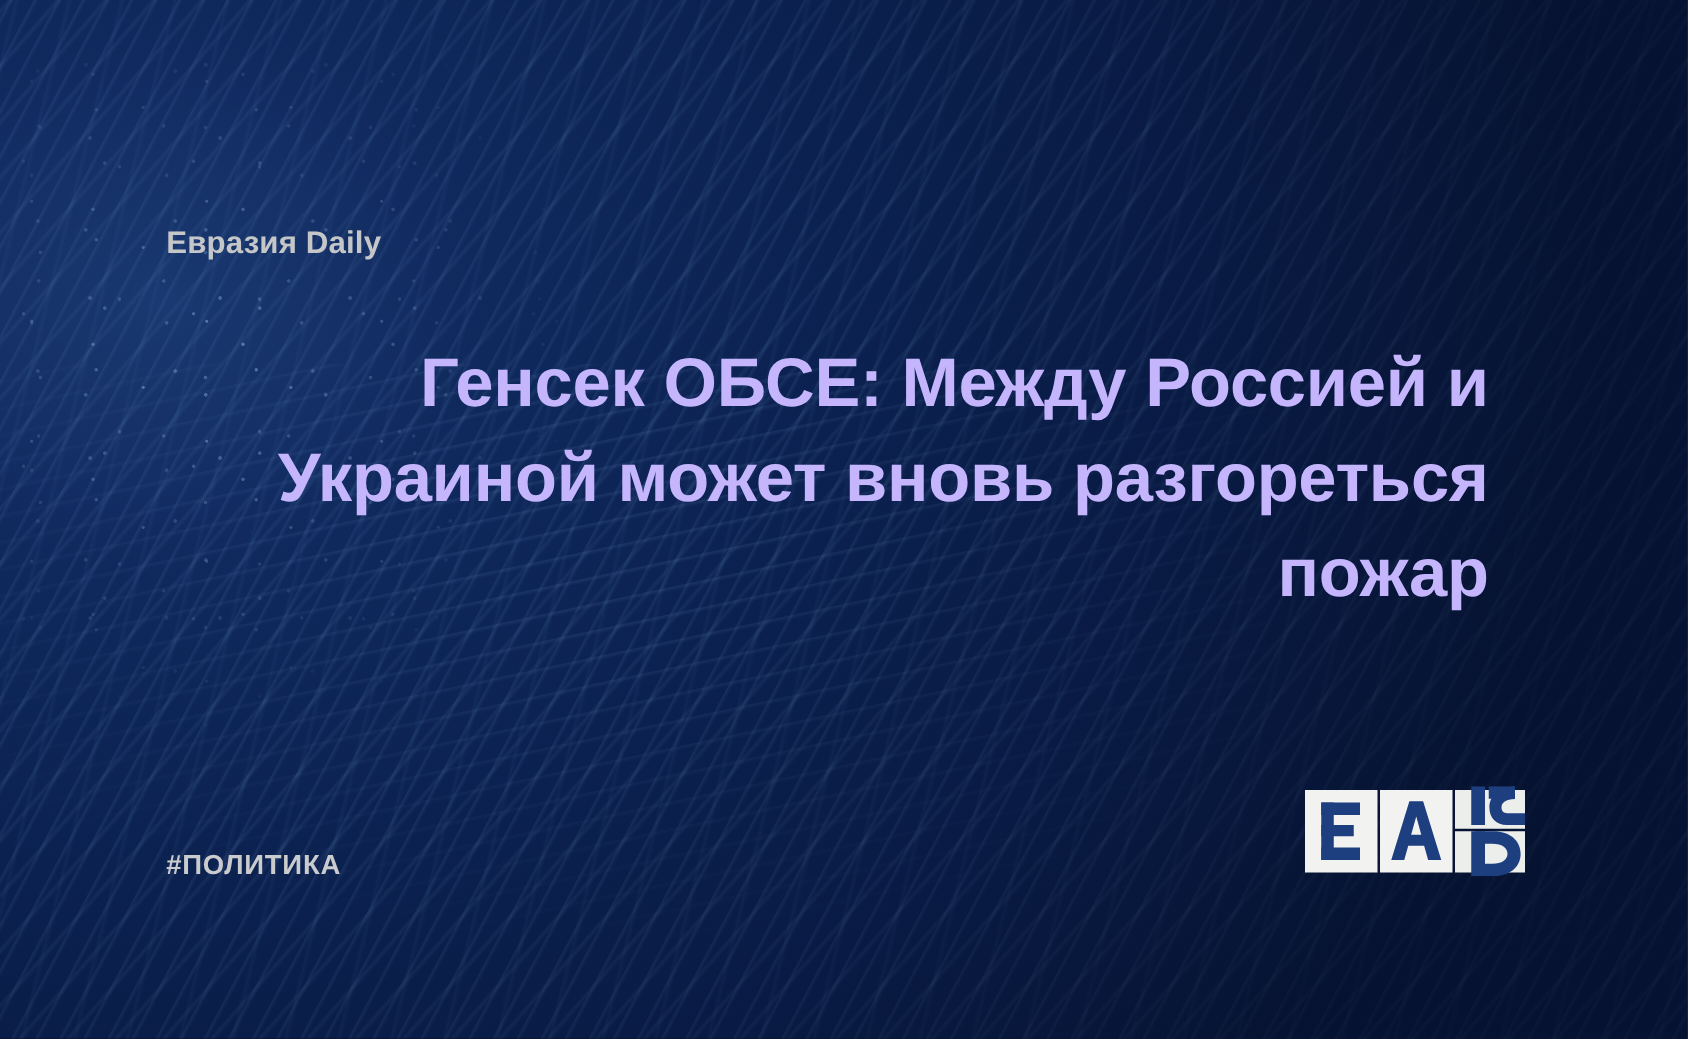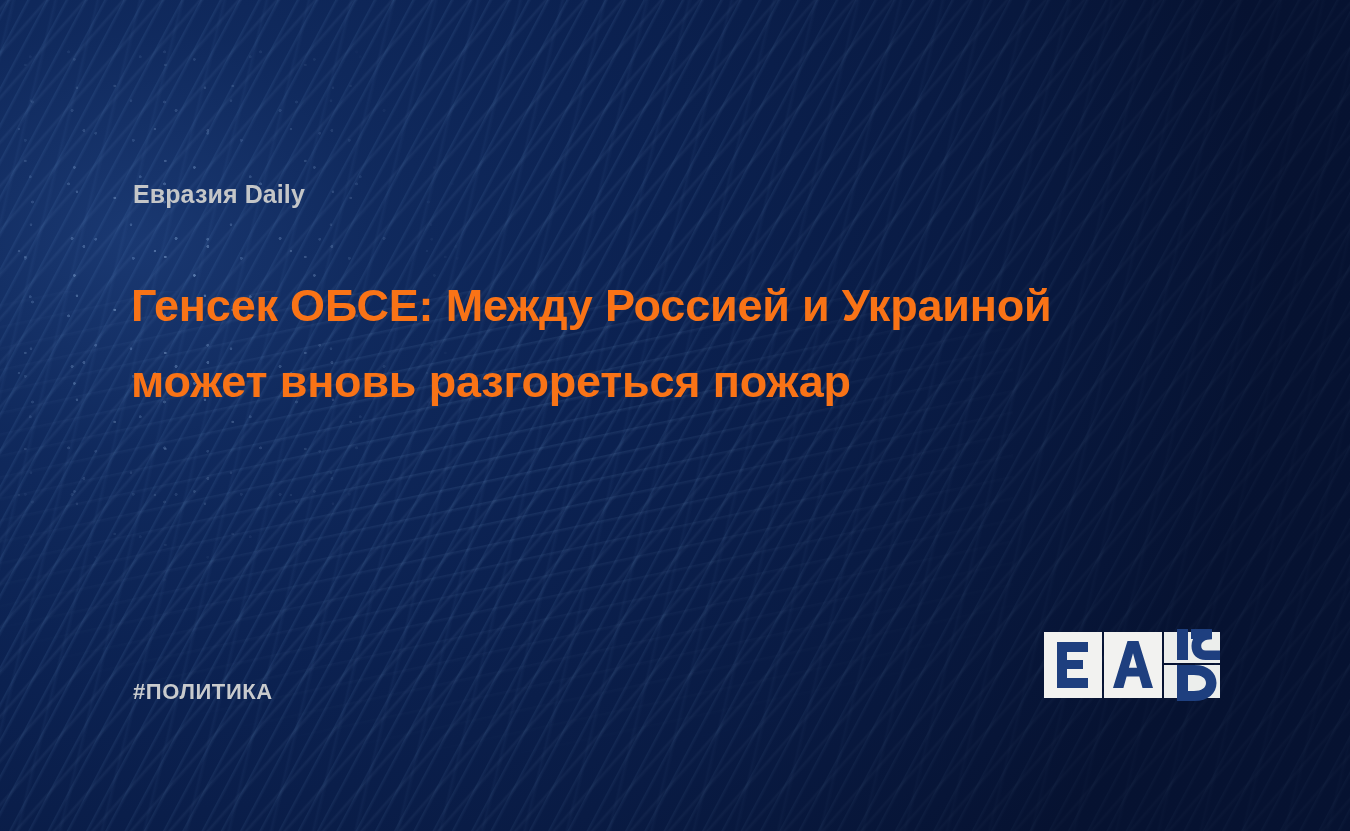--- a/index.html
+++ b/index.html
@@ -125,25 +125,26 @@
     color: #c4c6c8;
     white-space: nowrap;
     margin-top: 44px;
   }
   #headline {
     position: absolute;
     left: 131px;
     top: 268px;
     width: 1060px;
     margin: 0;
-    font-size: 45px;
+    font-size: 55px;
     font-weight: 700;
     line-height: 76px;
     letter-spacing: -0.2px;
-    color: #f97316;
+    color: #c4b5fd;
+    text-align: right;
   }
   #tag {
     position: absolute;
     left: 133px;
     top: 679px;
     font-size: 22px;
     font-weight: 700;
     letter-spacing: .6px;
     color: #c9cbcd;
     white-space: nowrap;

